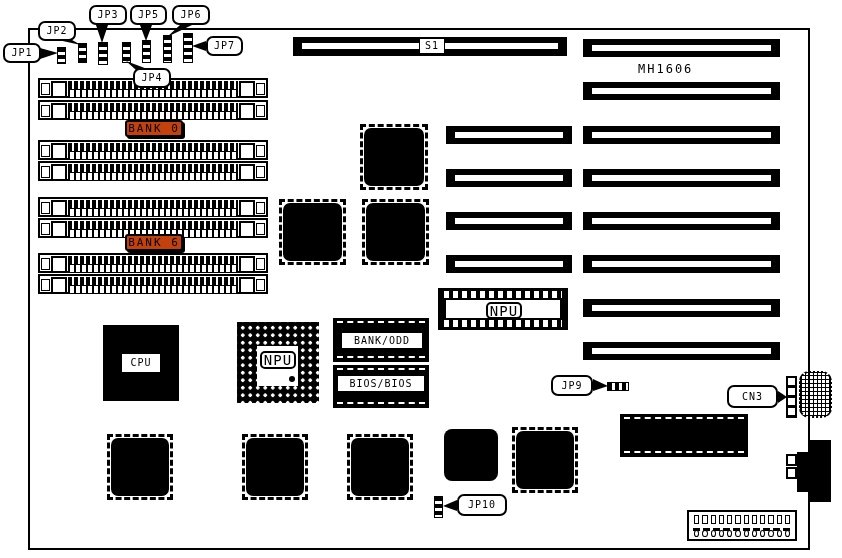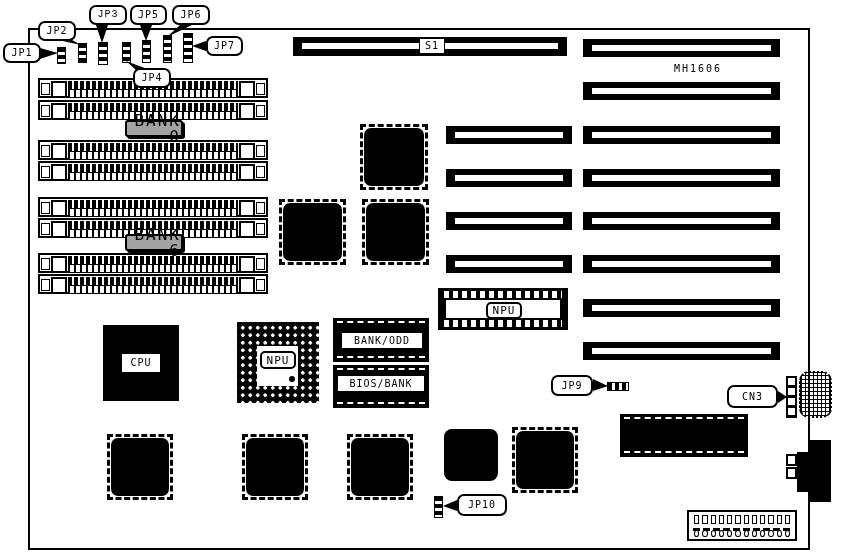--- a/index.html
+++ b/index.html
@@ -5,29 +5,29 @@
   html,body{margin:0;padding:0;background:#fff;}
   #canvas{position:relative;width:842px;height:558px;background:#fff;overflow:hidden;
           font-family:"DejaVu Sans Mono",monospace;color:#000;}
   .abs{position:absolute;box-sizing:border-box;}
   
   .board{border:2px solid #000;background:transparent;}
   
   .callout{background:#fff;border:2px solid #000;border-radius:7px;display:flex;
            align-items:center;justify-content:center;font-size:10px;letter-spacing:1px;
            z-index:7;line-height:1;}
-  .banklabel{background:#a3a3a3;border:2px solid #000;border-radius:3px;display:flex;
-             align-items:center;justify-content:center;font-size:16px;letter-spacing:2px;
+  .banklabel{background:#c2410c;border:2px solid #000;border-radius:3px;display:flex;
+             align-items:center;justify-content:center;font-size:11px;letter-spacing:2px;
              z-index:6;box-shadow:2px 2px 0 #000;line-height:1;text-align:right;}
   .plainlabel{background:#fff;display:flex;align-items:center;justify-content:center;
               font-size:10px;letter-spacing:1px;z-index:6;line-height:1;}
   .boxedlabel{background:#fff;border:2px solid #000;display:flex;align-items:center;
               justify-content:center;font-size:10px;letter-spacing:1px;z-index:6;line-height:1;}
   .roundlabel{background:#fff;border:2px solid #000;border-radius:5px;display:flex;
-              align-items:center;justify-content:center;font-size:11px;letter-spacing:1px;
+              align-items:center;justify-content:center;font-size:14px;letter-spacing:1px;
               z-index:6;line-height:1;}
   
   .jumper-v{background:repeating-linear-gradient(180deg,#000 0 4px,#fff 4px 7px);
             border:1px solid #000;z-index:5;}
   .jumper-h{background:repeating-linear-gradient(90deg,#000 0 4px,#fff 4px 7px);
             border:1px solid #000;z-index:5;}
   
   .slot{background:#000;}
   .slot .stripe{position:absolute;left:9px;right:9px;top:6px;height:6px;background:#fff;}
   
@@ -110,21 +110,21 @@
     <polygon points="457,500 457,511 443,506" fill="#000"></polygon>
     <polygon points="778,391 778,403 787,397" fill="#000"></polygon>
   </svg>
 
   <div class="abs callout" style="left:3px;top:43px;width:38px;height:20px;">
       <span>JP1</span>
     </div>
   <div class="abs callout" style="left:38px;top:21px;width:38px;height:20px;">
       <span>JP2</span>
     </div>
-  <div class="abs callout" style="left:89px;top:5px;width:38px;height:20px;font-family:Liberation Mono, monospace;">
+  <div class="abs callout" style="left:89px;top:5px;width:38px;height:20px;">
       <span>JP3</span>
     </div>
   <div class="abs callout" style="left:133px;top:68px;width:38px;height:20px;">
       <span>JP4</span>
     </div>
   <div class="abs callout" style="left:130px;top:5px;width:37px;height:20px;justify-content:center;">
       <span>JP5</span>
     </div>
   <div class="abs callout" style="left:172px;top:5px;width:38px;height:20px;">
       <span>JP6</span>
@@ -142,21 +142,21 @@
       <span>CN3</span>
     </div>
 
   <div class="abs slot" style="left:293px;top:37px;width:274px;height:19px;">
     <div class="stripe"></div>
   </div>
   <div class="abs boxedlabel" style="left:419px;top:38px;width:26px;height:16px;border-width:1px;text-align:center;">
     <span>S1</span>
   </div>
 
-  <div class="abs" style="left:638px;top:62px;width:84px;height:14px;font-size:10px;letter-spacing:2px;text-align:right;line-height:14px;">MH1606</div>
+  <div class="abs" style="left:638px;top:62px;width:84px;height:14px;font-size:12px;letter-spacing:2px;text-align:left;line-height:14px;">MH1606</div>
 
   <div class="abs slot" style="left:583px;top:39px;width:197px;height:18px;">
       <div class="stripe"></div>
     </div>
   <div class="abs slot" style="left:583px;top:82px;width:197px;height:18px;">
       <div class="stripe"></div>
     </div>
   <div class="abs slot" style="left:583px;top:126px;width:197px;height:18px;">
       <div class="stripe"></div>
     </div>
@@ -310,21 +310,21 @@
       <div class="dash-b"></div>
   </div>
   <div class="abs boxedlabel" style="left:340px;top:331px;width:84px;height:19px;">
     <span>BANK/ODD</span>
   </div>
   <div class="abs dipchip" style="left:333px;top:365px;width:96px;height:43px;">
     <div class="dash-t"></div>
       <div class="dash-b"></div>
   </div>
   <div class="abs boxedlabel" style="left:336px;top:374px;width:90px;height:19px;">
-    <span>BIOS/BANK</span>
+    <span>BIOS/BIOS</span>
   </div>
 
   <div class="abs dipchip" style="left:620px;top:414px;width:128px;height:43px;">
     <div class="dash-t"></div>
       <div class="dash-b"></div>
   </div>
 
   <div class="abs cn3conn" style="left:786px;top:376px;width:11px;height:42px;"></div>
   <div class="abs kbblob" style="left:799px;top:371px;width:33px;height:47px;"></div>
 

